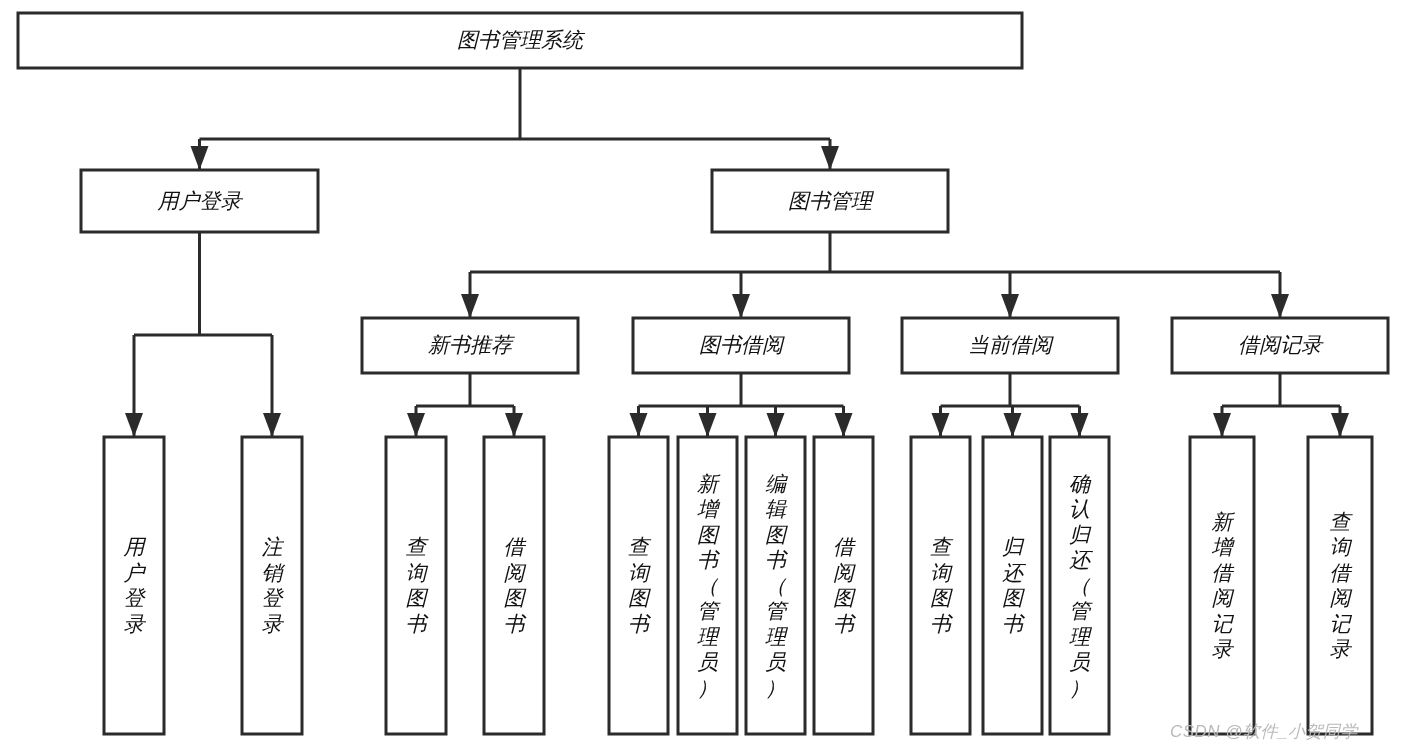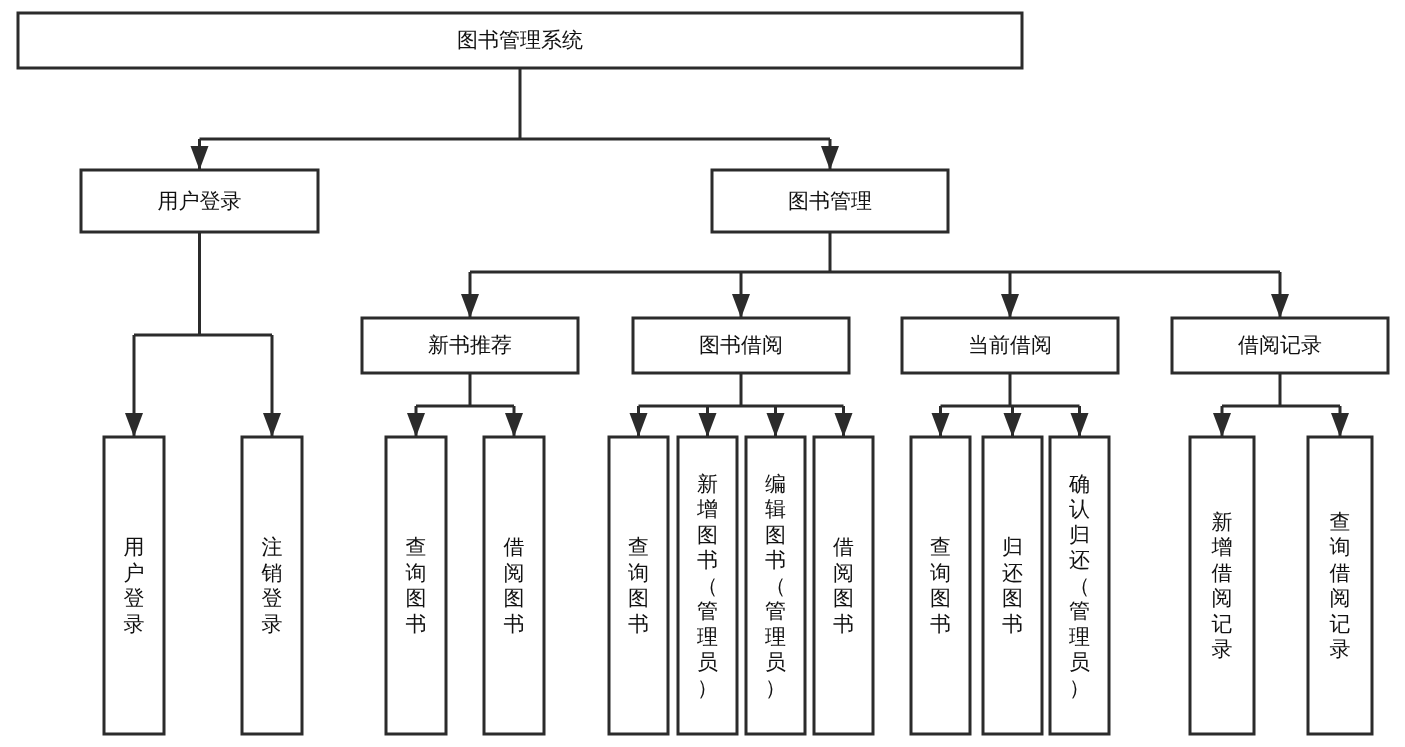--- a/index.html
+++ b/index.html
@@ -13,20 +13,21 @@
     position: relative;
     overflow: hidden;
     font-family: "Liberation Sans", "DejaVu Sans", sans-serif;
   }
   #diagram-root {
     position: absolute;
     left: 0;
     top: 0;
     width: 1366px;
     height: 747px;
+    font-style: italic;
   }
   svg.diagram-canvas {
     display: block;
     width: 1405px;
     height: 747px;
   }
   .node-box {
     fill: #ffffff;
     stroke: #2b2b2b;
     stroke-width: 3;
@@ -208,13 +209,14 @@
           <text class="node-label-v"><tspan x="1222" y="528.89">新</tspan><tspan x="1222" y="554.39">增</tspan><tspan x="1222" y="579.89">借</tspan><tspan x="1222" y="605.39">阅</tspan><tspan x="1222" y="630.89">记</tspan><tspan x="1222" y="656.39">录</tspan></text>
         </g>
         <g>
           <rect class="node-box" x="1308" y="437" width="64" height="297"></rect>
           <text class="node-label-v"><tspan x="1340" y="528.89">查</tspan><tspan x="1340" y="554.39">询</tspan><tspan x="1340" y="579.89">借</tspan><tspan x="1340" y="605.39">阅</tspan><tspan x="1340" y="630.89">记</tspan><tspan x="1340" y="656.39">录</tspan></text>
         </g>
       </g>
 
   </svg>
 
+  <div class="watermark">CSDN @软件_小贺同学</div>
 </div>
 
 </body></html>

